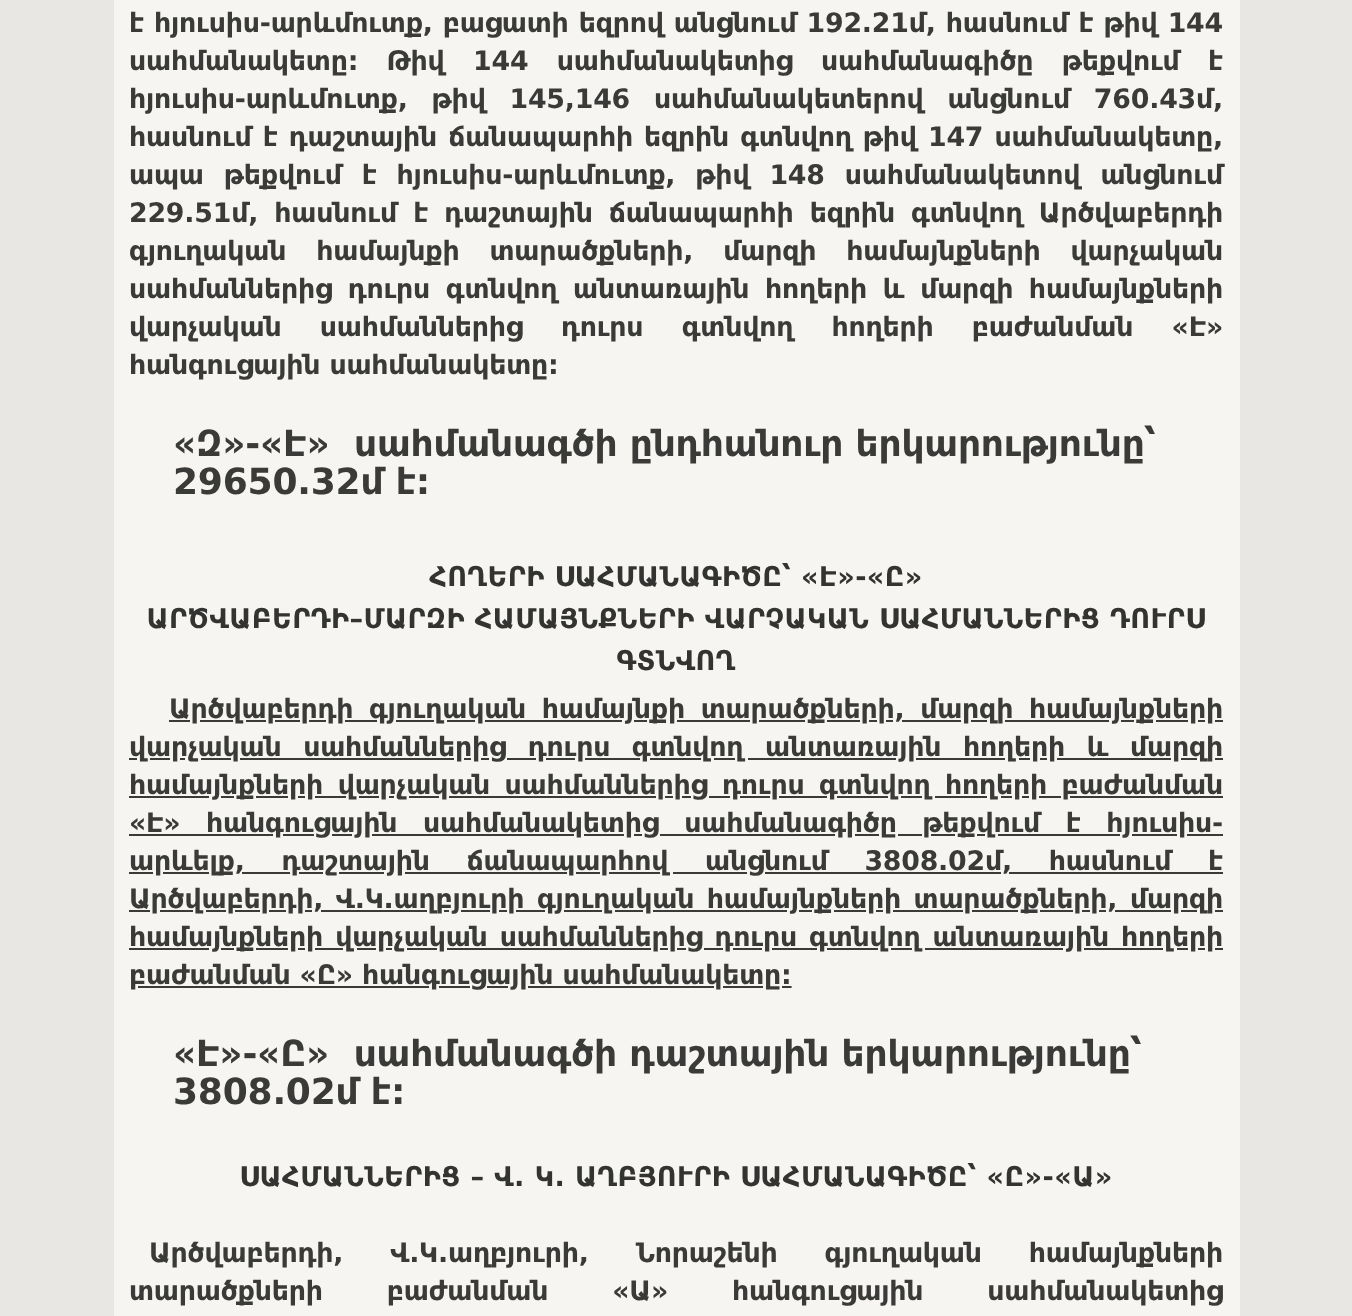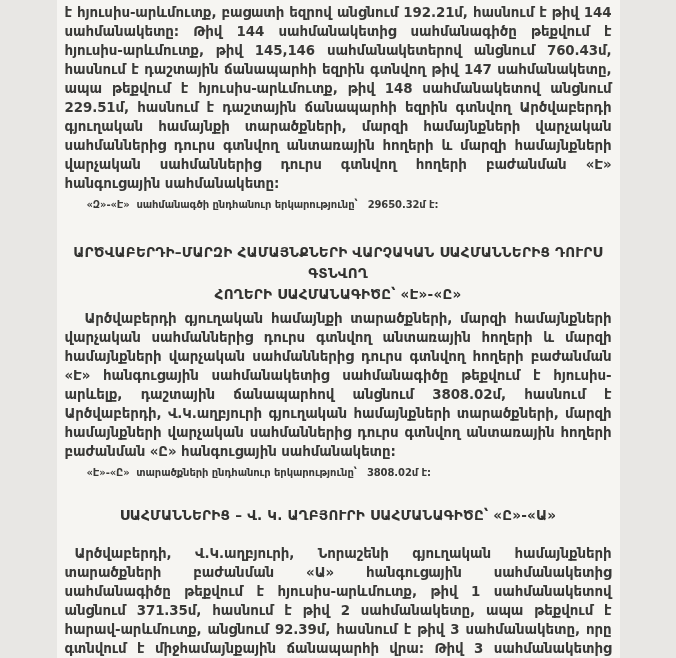--- a/index.html
+++ b/index.html
@@ -16,26 +16,26 @@
     font-weight: bold;
     color: #3a3a38;
   }
   .para {
     margin: 0;
     text-align: justify;
     font-size: 13.4px;
     line-height: 19px;
     letter-spacing: -0.1px;
   }
-  .para.indent-lg { margin-top: 4px; text-indent: 20px; }
+  .para.indent-lg { margin-top: 4px; text-indent: 20px; text-decoration: underline; }
   .para.indent-sm { margin-top: 18px; text-indent: 10px; }
   .summary {
-    margin: 2px 0 0 0;
+    margin: 20px 0 0 0;
     padding-left: 22px;
-    font-size: 10px;
+    font-size: 18px;
     line-height: 19px;
     white-space: pre-wrap;
     letter-spacing: -0.1px;
   }
   .heading {
     margin: 28px 0 0 0;
     text-align: center;
     font-size: 13.6px;
     line-height: 21px;
     font-weight: bold;
@@ -48,27 +48,27 @@
 </head>
 <body>
 
 <div class="page">
 
   <p class="para">է հյուսիս-արևմուտք, բացատի եզրով անցնում 192.21մ, հասնում է թիվ 144 սահմանակետը: Թիվ 144 սահմանակետից սահմանագիծը թեքվում է հյուսիս-արևմուտք, թիվ 145,146 սահմանակետերով անցնում 760.43մ, հասնում է դաշտային ճանապարհի եզրին գտնվող թիվ 147 սահմանակետը, ապա թեքվում է հյուսիս-արևմուտք, թիվ 148 սահմանակետով անցնում 229.51մ, հասնում է դաշտային ճանապարհի եզրին գտնվող Արծվաբերդի գյուղական համայնքի տարածքների, մարզի համայնքների վարչական սահմաններից դուրս գտնվող անտառային հողերի և մարզի համայնքների վարչական սահմաններից դուրս գտնվող հողերի բաժանման «Է» հանգուցային սահմանակետը:</p>
 
   <p class="summary">«Զ»-«Է»  սահմանագծի ընդհանուր երկարությունը՝   29650.32մ է:</p>
 
   <h2 class="heading">
+    <span class="hline">ՀՈՂԵՐԻ ՍԱՀՄԱՆԱԳԻԾԸ՝ «Է»-«Ը»</span>
     <span class="hline">ԱՐԾՎԱԲԵՐԴԻ–ՄԱՐԶԻ ՀԱՄԱՅՆՔՆԵՐԻ ՎԱՐՉԱԿԱՆ ՍԱՀՄԱՆՆԵՐԻՑ ԴՈՒՐՍ ԳՏՆՎՈՂ</span>
-    <span class="hline">ՀՈՂԵՐԻ ՍԱՀՄԱՆԱԳԻԾԸ՝ «Է»-«Ը»</span>
   </h2>
 
   <p class="para indent-lg">Արծվաբերդի գյուղական համայնքի տարածքների, մարզի համայնքների վարչական սահմաններից դուրս գտնվող անտառային հողերի և մարզի համայնքների վարչական սահմաններից դուրս գտնվող հողերի բաժանման «Է» հանգուցային սահմանակետից սահմանագիծը թեքվում է հյուսիս-արևելք, դաշտային ճանապարհով անցնում 3808.02մ, հասնում է Արծվաբերդի, Վ.Կ.աղբյուրի գյուղական համայնքների տարածքների, մարզի համայնքների վարչական սահմաններից դուրս գտնվող անտառային հողերի բաժանման «Ը» հանգուցային սահմանակետը:</p>
 
-  <p class="summary">«Է»-«Ը»  տարածքների ընդհանուր երկարությունը՝   3808.02մ է:</p>
+  <p class="summary">«Է»-«Ը»  սահմանագծի դաշտային երկարությունը՝   3808.02մ է:</p>
 
   <h2 class="heading single">
     <span class="hline">ՍԱՀՄԱՆՆԵՐԻՑ – Վ. Կ. ԱՂԲՅՈՒՐԻ  ՍԱՀՄԱՆԱԳԻԾԸ՝  «Ը»-«Ա»</span>
   </h2>
 
   <p class="para indent-sm">Արծվաբերդի, Վ.Կ.աղբյուրի, Նորաշենի գյուղական համայնքների տարածքների բաժանման «Ա» հանգուցային սահմանակետից սահմանագիծը թեքվում է հյուսիս-արևմուտք, թիվ 1 սահմանակետով անցնում 371.35մ, հասնում է թիվ 2 սահմանակետը, ապա թեքվում է հարավ-արևմուտք, անցնում 92.39մ, հասնում է թիվ 3 սահմանակետը, որը գտնվում է միջհամայնքային ճանապարհի վրա: Թիվ 3 սահմանակետից սահմանագիծը թեքվում է դեպի հյուսիս, ճանապարհով անցնում 174.08մ, հասնում է թիվ 4 սահմանակետը, այնուհետև թեքվում է հարավ-արևմուտք, թիվ 5-9 սահմանակետերով անցնում 552.14մ, հասնում է Արծվաբերդի, Վ.Կ.աղբյուրի գյուղական համայնքների տարածքների, մարզի համայնքների վարչական սահմաններից դուրս գտնվող անտառային հողերի բաժանման «Ը» հանգուցային սահմանակետը:</p>
 
   <p class="summary">«Ը»-«Ա»  սահմանագծի ընդհանուր երկարությունը՝   1189.96մ է:</p>
 
 </div>

